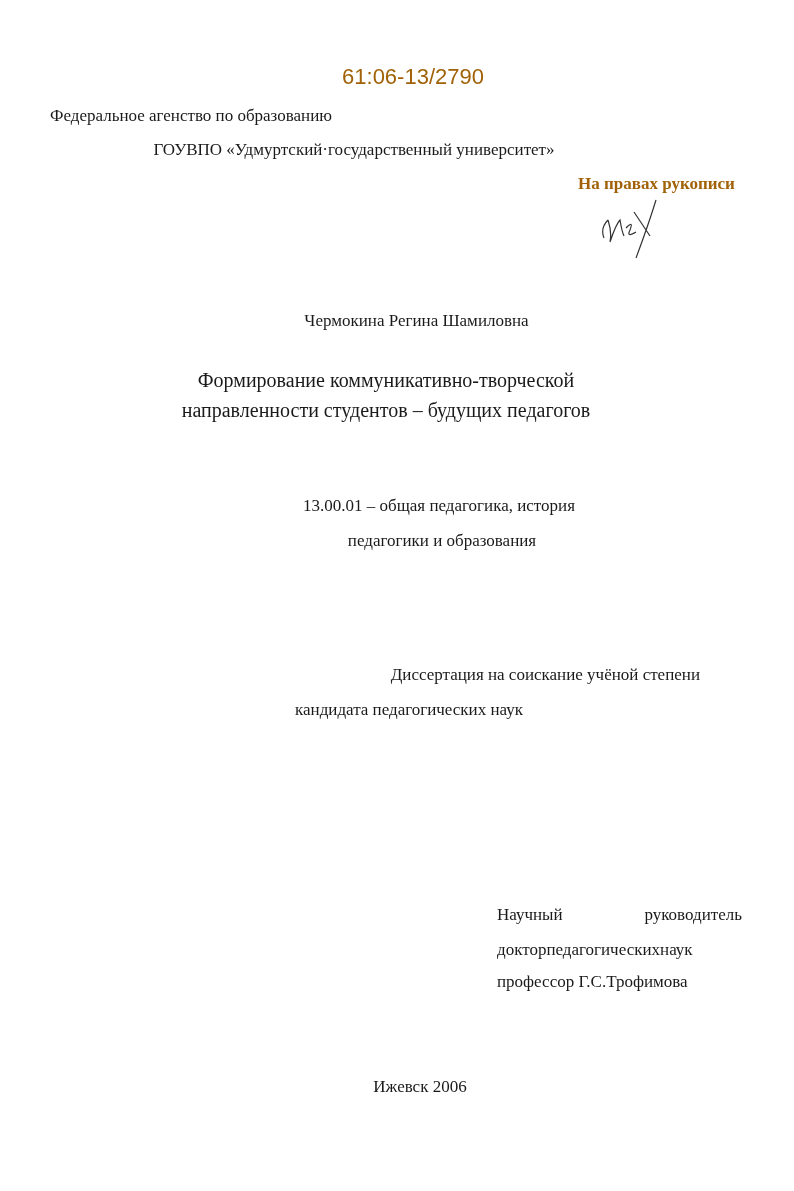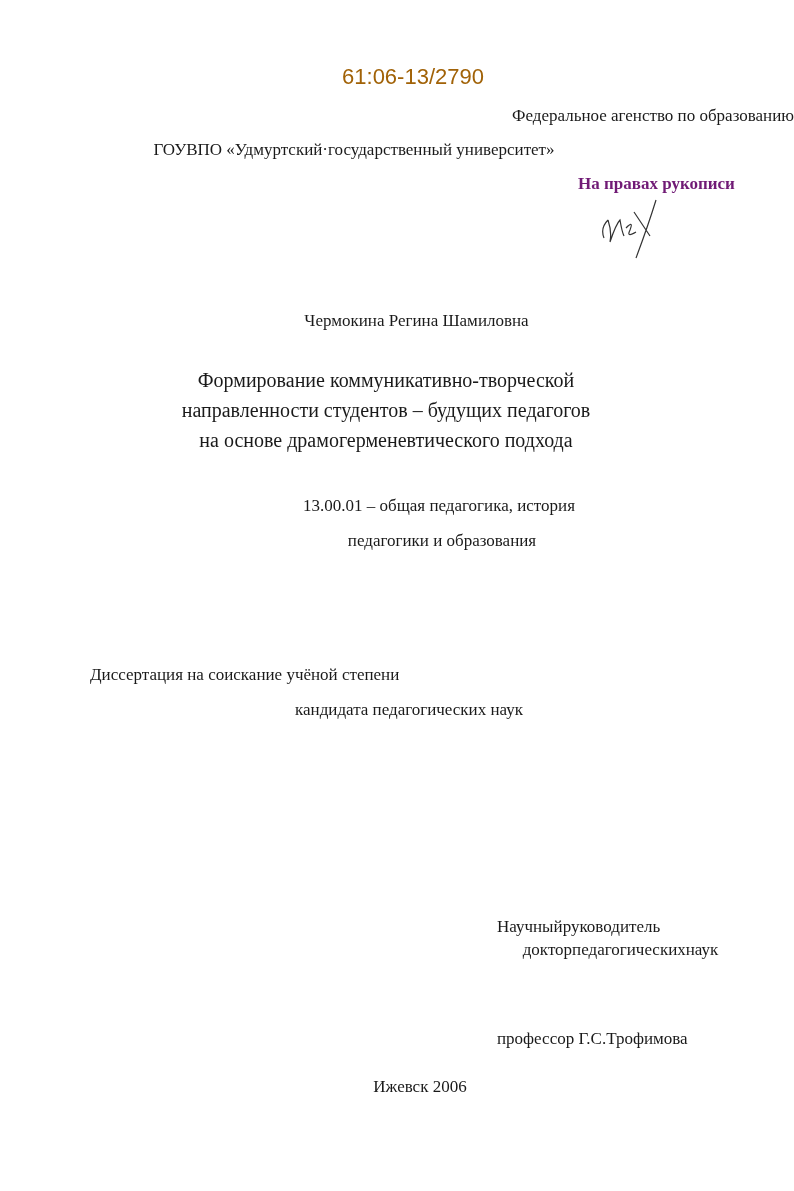--- a/index.html
+++ b/index.html
@@ -1,53 +1,52 @@
 <!DOCTYPE html>
 <html><head>
 <meta charset="utf-8">
 <style>
   html, body { margin:0; padding:0; background:#ffffff; }
   body { width:794px; height:1191px; position:relative; overflow:hidden;
          font-family:"Liberation Serif", serif; color:#1a1a1a; }
   .abs { position:absolute; white-space:nowrap; }
   .code { left:0; width:794px; top:64px; text-align:center; font-family:"Liberation Sans", sans-serif; font-size:22px; color:#a16207; padding-left:32px; box-sizing:border-box; }
-  .agency { left:0; width:794px; top:106px; text-align:right; font-size:17px; padding-left:50px; box-sizing:border-box; }
+  .agency { left:0; width:794px; top:106px; text-align:left; font-size:17px; padding-left:50px; box-sizing:border-box; }
   .univ { left:0; width:680px; top:140px; text-align:center; font-size:17px; padding-left:28px; box-sizing:border-box; }
-  .rights { left:578px; top:174px; font-size:17px; font-weight:bold; color:#701a75; }
+  .rights { left:578px; top:174px; font-size:17px; font-weight:bold; color:#a16207; }
   .sig { left:598px; top:198px; width:80px; height:62px; }
   .author { left:0; width:794px; top:311px; text-align:center; font-size:17px; padding-left:39px; box-sizing:border-box; }
   .title { left:0; width:682px; top:365px; text-align:center; font-size:20px; line-height:30px; padding-left:90px; box-sizing:border-box; }
   .spec1 { left:0; width:788px; top:496px; text-align:center; font-size:17px; padding-left:90px; box-sizing:border-box; }
   .spec2 { left:0; width:794px; top:531px; text-align:center; font-size:17px; padding-left:90px; box-sizing:border-box; }
-  .diss1 { left:0; width:700px; top:665px; text-align:left; font-size:17px; padding-left:90px; box-sizing:border-box; }
+  .diss1 { left:0; width:700px; top:665px; text-align:right; font-size:17px; padding-left:90px; box-sizing:border-box; }
   .diss2 { left:0; width:728px; top:700px; text-align:center; font-size:17px; padding-left:90px; box-sizing:border-box; }
   .sup { left:497px; font-size:17px; width:245px; overflow:hidden; }
-  .sup1 { top:905px; display:flex; justify-content:flex-start;margin-top:12px; }
-  .sup2 { top:940px; display:flex; justify-content:center; width:247px; }
-  .sup3 { top:1029px; }
+  .sup1 { top:905px; display:flex; justify-content:space-between; }
+  .sup2 { top:940px; display:flex; justify-content:flex-start; width:247px; }
+  .sup3 { top:972px; }
   .city { left:0; width:794px; top:1077px; text-align:center; font-size:17px; padding-left:46px; box-sizing:border-box; }
 </style>
 </head>
 <body>
 
 <div class="abs code">61:06-13/2790</div>
 <div class="abs agency">Федеральное агенство по образованию</div>
 <div class="abs univ">ГОУВПО «Удмуртский·государственный университет»</div>
 <div class="abs rights">На правах рукописи</div>
 
 <svg class="abs sig" viewBox="0 0 80 62">
   <path d="M6 40 Q2 30 10 22 M10 22 Q14 34 12 44 M12 44 Q18 26 22 22 Q24 34 26 38 M28 30 Q36 22 32 32 Q28 40 38 34 M36 14 Q44 26 52 38 M58 2 Q50 28 38 60" fill="none" stroke="#333" stroke-width="1.2"></path>
 </svg>
 
 <div class="abs author">Чермокина Регина Шамиловна</div>
 
 <div class="abs title">
   <div>Формирование коммуникативно-творческой</div>
   <div>направленности студентов – будущих педагогов</div>
-  <div>на основе драмогерменевтического подхода</div>
 </div>
 
 <div class="abs spec1">13.00.01 – общая педагогика, история</div>
 <div class="abs spec2">педагогики и образования</div>
 
 <div class="abs diss1">Диссертация на соискание учёной степени</div>
 <div class="abs diss2">кандидата педагогических наук</div>
 
 <div class="abs sup sup1">
   <span>Научный</span>

